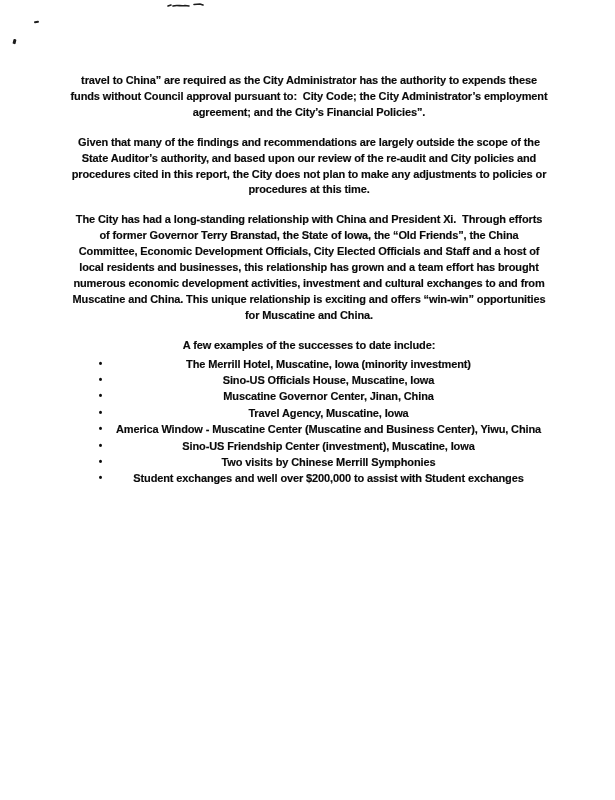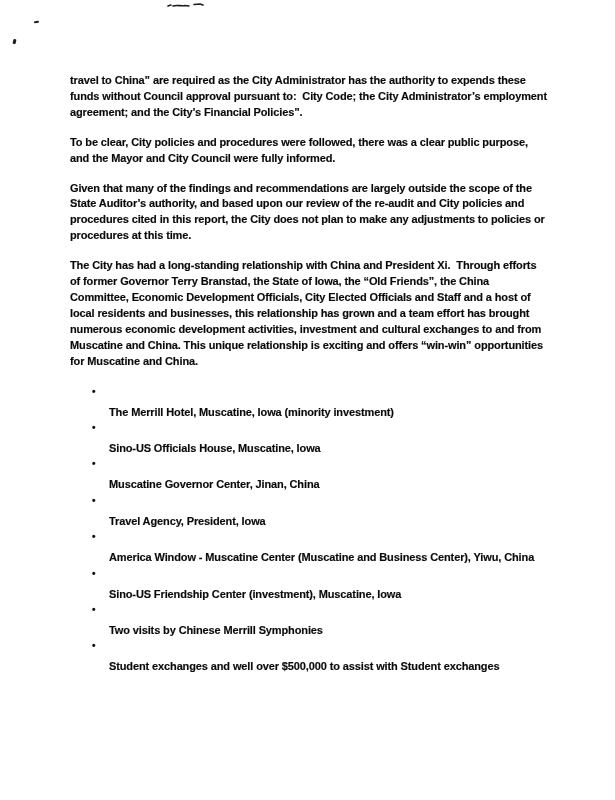--- a/index.html
+++ b/index.html
@@ -8,20 +8,21 @@
     background: #ffffff;
   }
   .page {
     position: relative;
     width: 615px;
     height: 800px;
     background: #ffffff;
     overflow: hidden;
     font-family: "Liberation Sans", sans-serif;
     color: #0a0a0a;
+    text-align: center;
   }
   
   .content {
     position: absolute;
     left: 70px;
     top: 73px;
     width: 478px;
     font-size: 11px;
     line-height: 15.9px;
     letter-spacing: -0.12px;
@@ -46,21 +47,20 @@
     padding-left: 22px;
     line-height: 16.4px;
   }
   ul.bullets .marker {
     flex: 0 0 17px;
     width: 17px;
     font-size: 10px;
   }
   ul.bullets .li-text {
     flex: 1 1 auto;
-    margin-top: 20px;
   }
   
   .artifact {
     position: absolute;
     background: #1c1c1c;
   }
   .artifact-squiggle {
     left: 167px;
     top: 2px;
     width: 38px;
@@ -92,56 +92,56 @@
   <svg class="artifact artifact-squiggle" viewBox="0 0 38 7" width="38" height="7">
     <path d="M1 4 L4 3 M6 4 C10 2.5 14 4.5 18 3.5 L22 4 M27 2.5 L33 2 L36 3" stroke="#1c1c1c" stroke-width="1.6" fill="none" stroke-linecap="round"></path>
   </svg>
   <div class="artifact artifact-dash"></div>
   <div class="artifact artifact-tick"></div>
 
   <div class="content">
 
     <p>travel to China” are required as the City Administrator has the authority to expends these funds without Council approval pursuant to:  City Code; the City Administrator’s employment agreement; and the City’s Financial Policies”.</p>
 
-    <p>To be clear, City policies and procedures were followed, there was a clear public purpose, and the Mayor and City Council were fully informed.</p>
 
     <p>Given that many of the findings and recommendations are largely outside the scope of the State Auditor’s authority, and based upon our review of the re-audit and City policies and procedures cited in this report, the City does not plan to make any adjustments to policies or procedures at this time.</p>
 
     <p>The City has had a long-standing relationship with China and President Xi.  Through efforts of former Governor Terry Branstad, the State of Iowa, the “Old Friends”, the China Committee, Economic Development Officials, City Elected Officials and Staff and a host of local residents and businesses, this relationship has grown and a team effort has brought numerous economic development activities, investment and cultural exchanges to and from Muscatine and China. This unique relationship is exciting and offers “win-win” opportunities for Muscatine and China.</p>
 
+    <p class="list-intro">A few examples of the successes to date include:</p>
 
     <ul class="bullets">
       <li>
         <span class="marker">•</span>
         <span class="li-text">The Merrill Hotel, Muscatine, Iowa (minority investment)</span>
       </li>
       <li>
         <span class="marker">•</span>
         <span class="li-text">Sino-US Officials House, Muscatine, Iowa</span>
       </li>
       <li>
         <span class="marker">•</span>
         <span class="li-text">Muscatine Governor Center, Jinan, China</span>
       </li>
       <li>
         <span class="marker">•</span>
-        <span class="li-text">Travel Agency, President, Iowa</span>
+        <span class="li-text">Travel Agency, Muscatine, Iowa</span>
       </li>
       <li>
         <span class="marker">•</span>
         <span class="li-text">America Window - Muscatine Center (Muscatine and Business Center), Yiwu, China</span>
       </li>
       <li>
         <span class="marker">•</span>
         <span class="li-text">Sino-US Friendship Center (investment), Muscatine, Iowa</span>
       </li>
       <li>
         <span class="marker">•</span>
         <span class="li-text">Two visits by Chinese Merrill Symphonies</span>
       </li>
       <li>
         <span class="marker">•</span>
-        <span class="li-text">Student exchanges and well over $500,000 to assist with Student exchanges</span>
+        <span class="li-text">Student exchanges and well over $200,000 to assist with Student exchanges</span>
       </li>
     </ul>
 
   </div>
 </div>
 
 </body></html>

